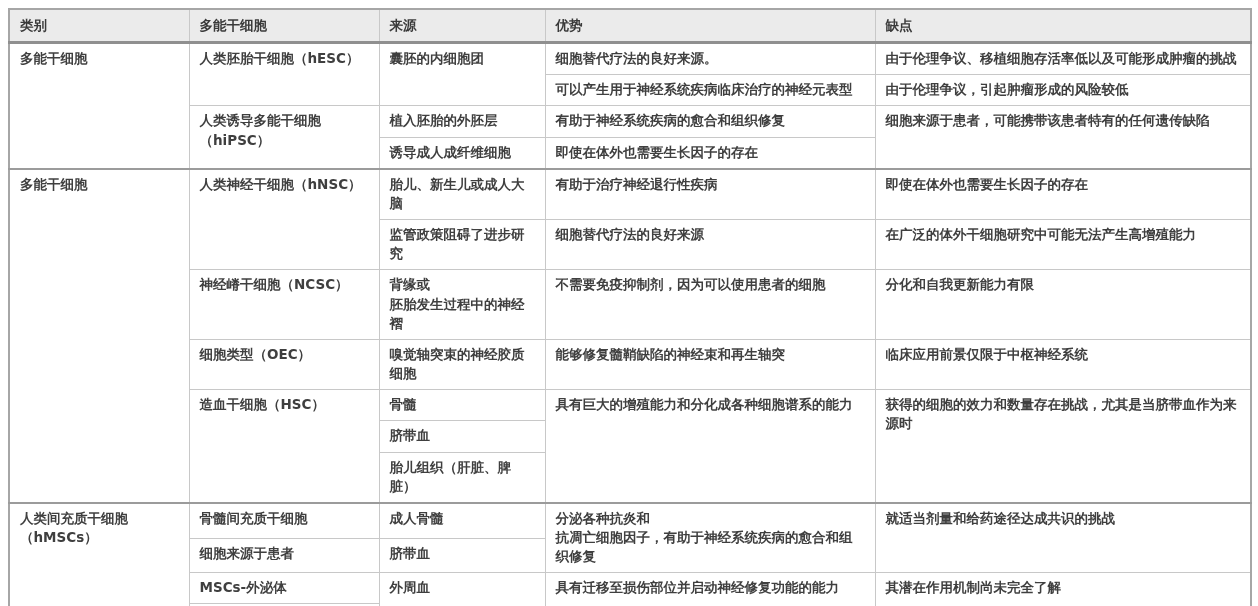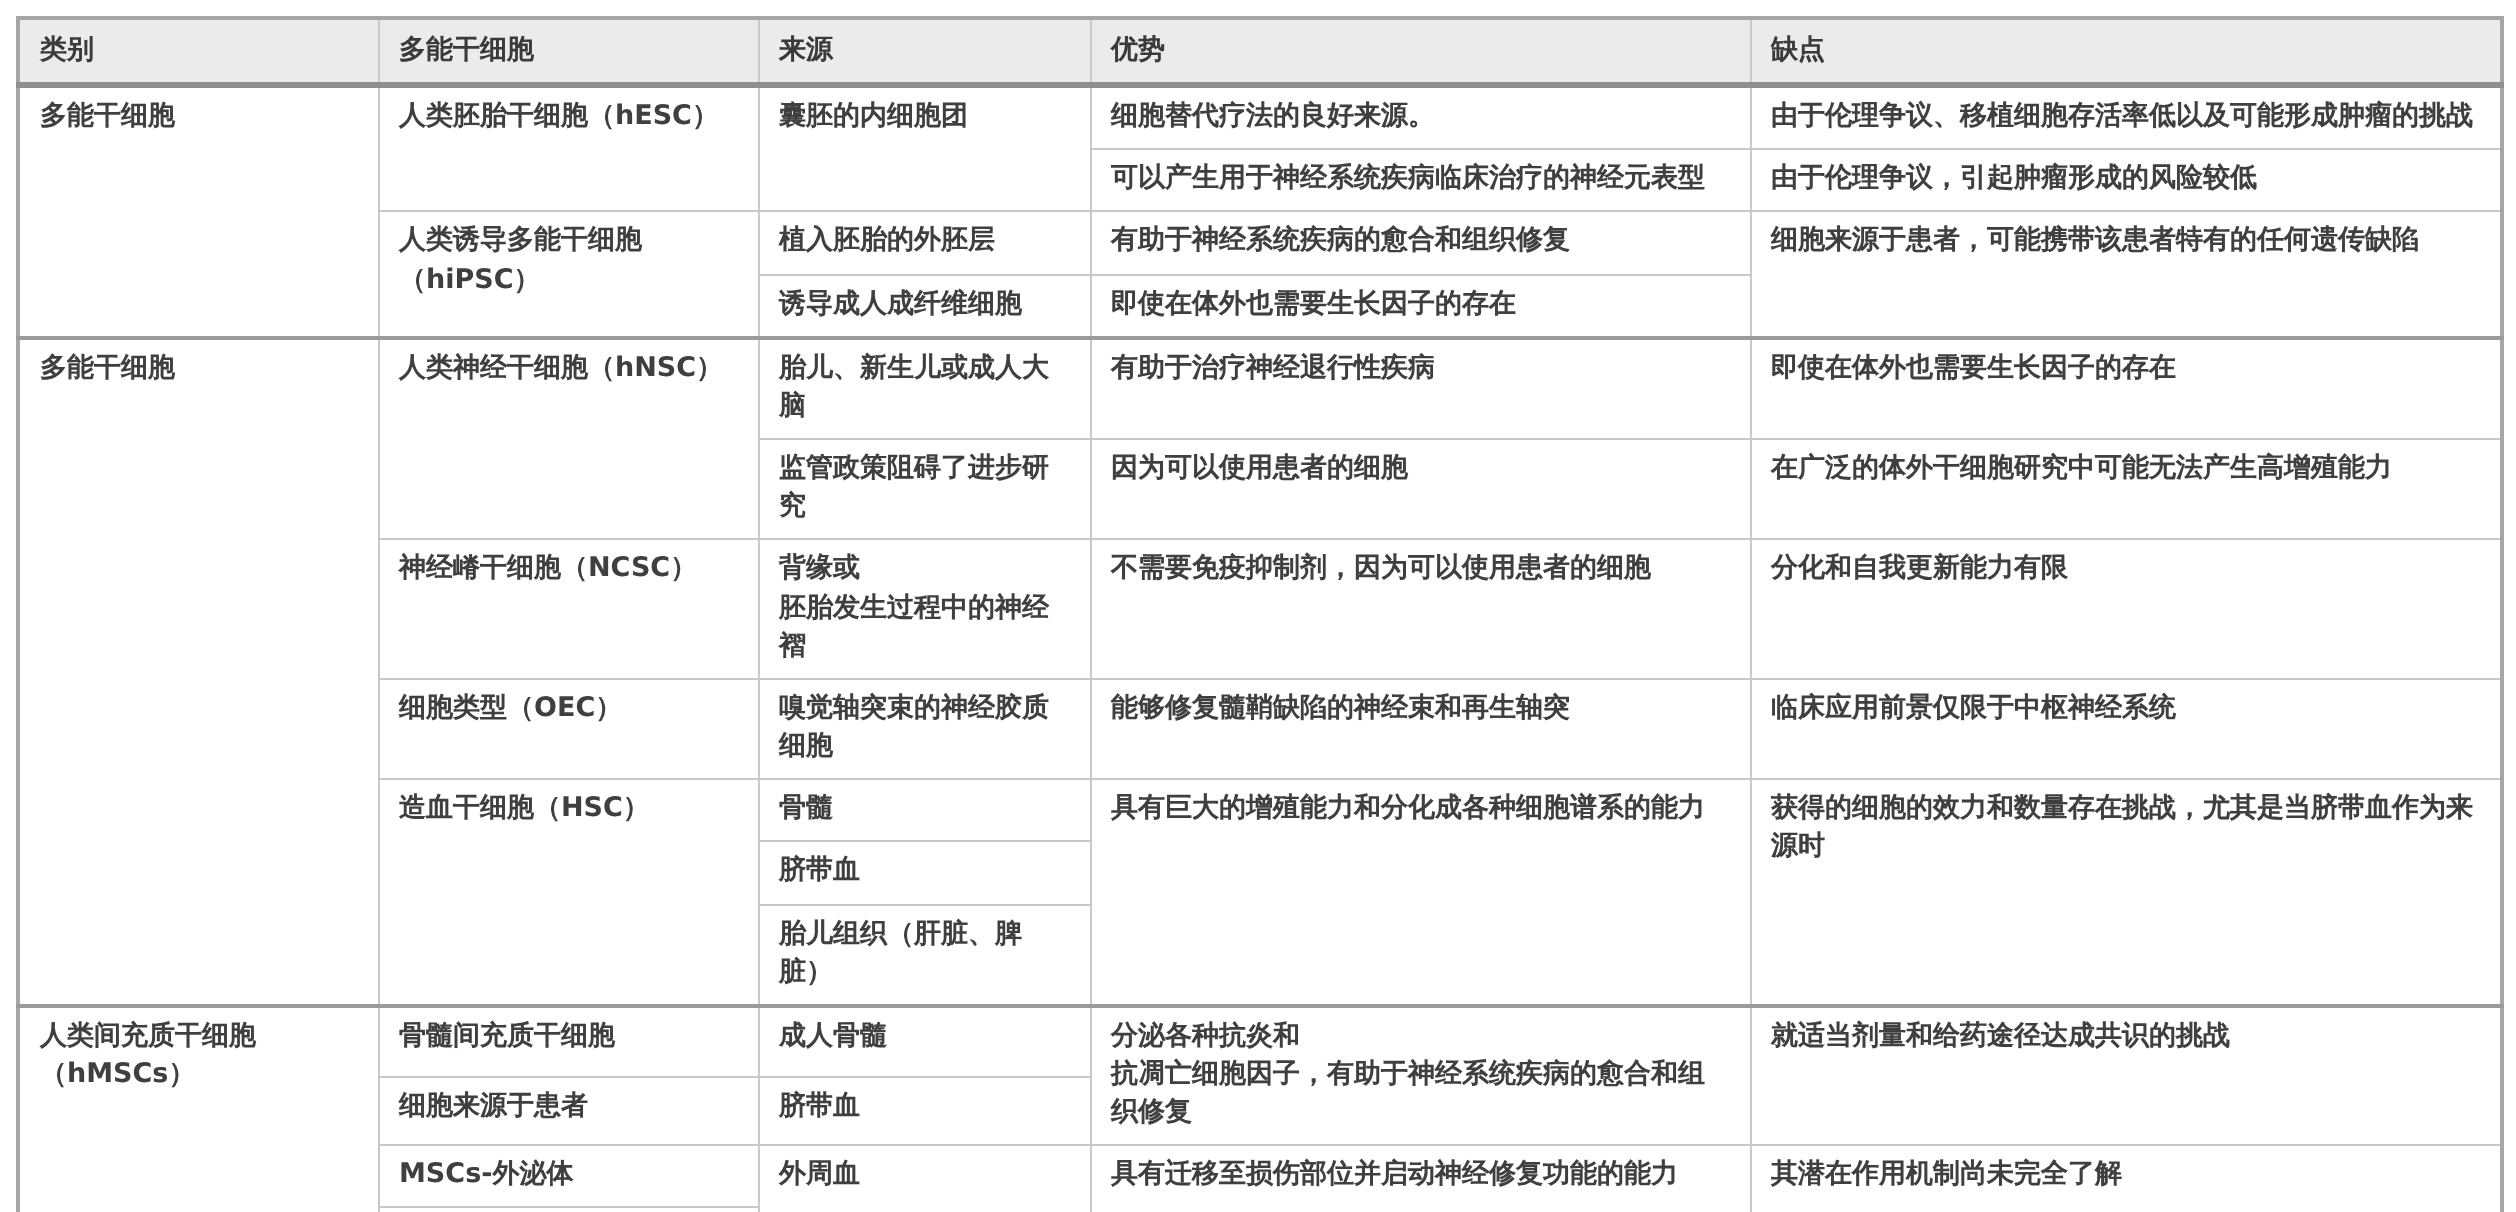--- a/index.html
+++ b/index.html
@@ -95,21 +95,21 @@
 
       <tr class="group-start">
         <td rowspan="7">多能干细胞</td>
         <td rowspan="2">人类神经干细胞（hNSC）</td>
         <td>胎儿、新生儿或成人大脑</td>
         <td>有助于治疗神经退行性疾病</td>
         <td>即使在体外也需要生长因子的存在</td>
       </tr>
       <tr>
         <td>监管政策阻碍了进步研究</td>
-        <td>因为可以使用患者的细胞</td>
+        <td>细胞替代疗法的良好来源</td>
         <td>在广泛的体外干细胞研究中可能无法产生高增殖能力</td>
       </tr>
       <tr>
         <td>神经嵴干细胞（NCSC）</td>
         <td>背缘或
 胚胎发生过程中的神经褶</td>
         <td>不需要免疫抑制剂，因为可以使用患者的细胞</td>
         <td>分化和自我更新能力有限</td>
       </tr>
       <tr>

